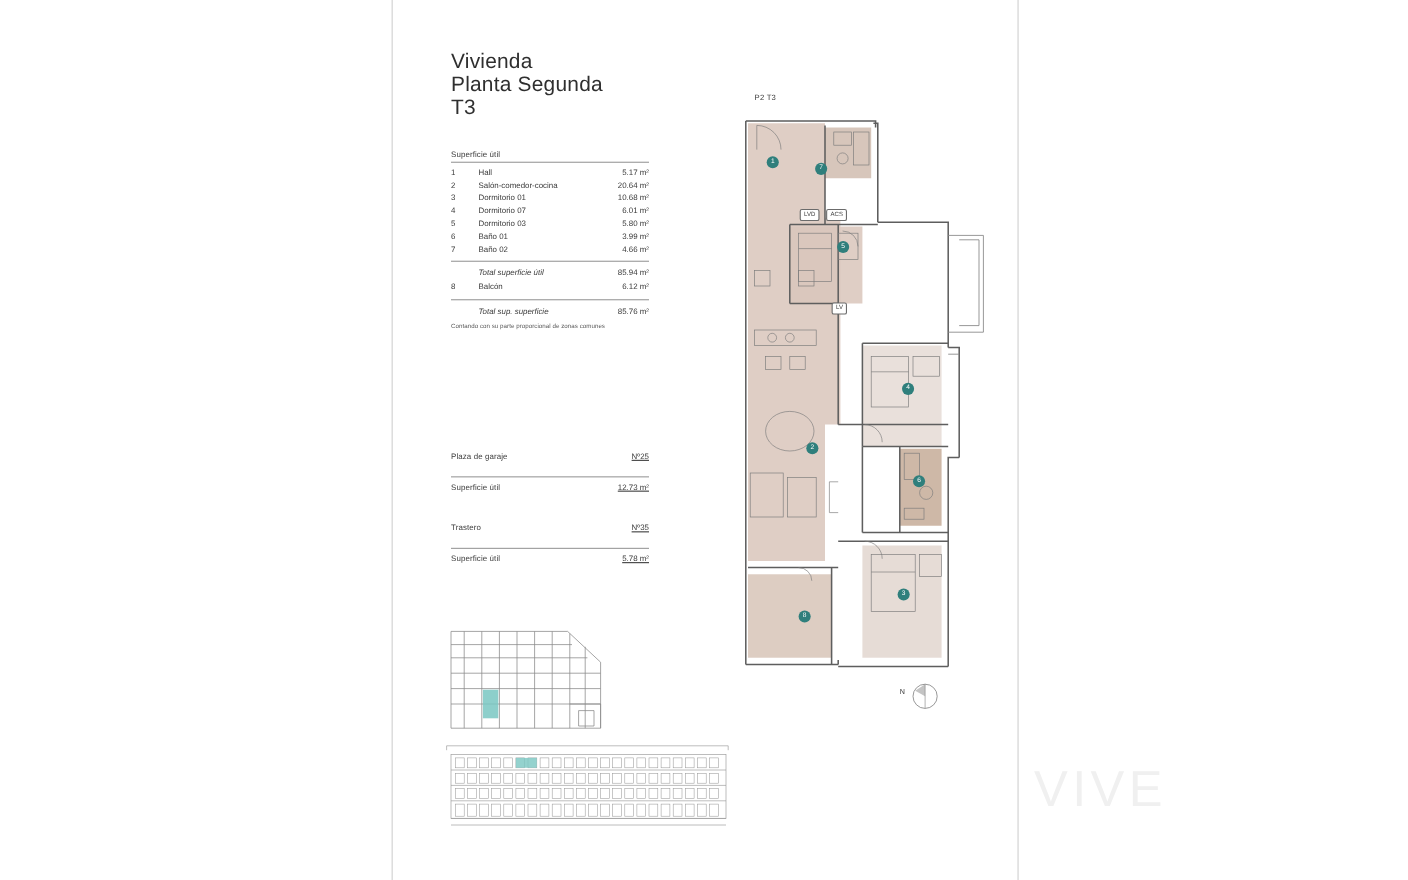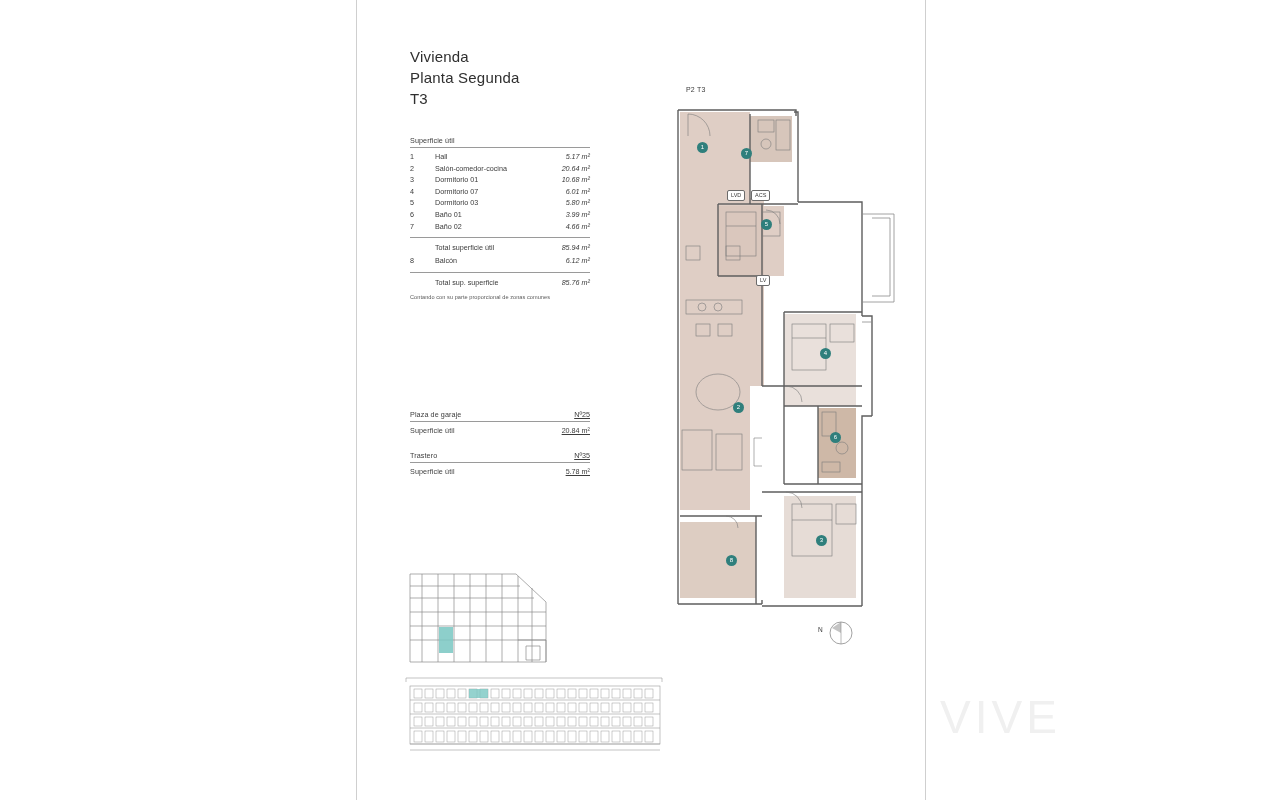--- a/index.html
+++ b/index.html
@@ -33,21 +33,21 @@
     position: absolute;
     left: 925px; top: 0;
     width: 1px; height: 800px;
     background: #cfcfcf;
   }
 
   
   .title {
     position: absolute;
     left: 410px; top: 46px;
-    font-size: 15px;
+    font-size: 19px;
     line-height: 21px;
     font-weight: 400;
     color: #2f2f2f;
     letter-spacing: 0.2px;
   }
   .title div { white-space: nowrap; }
 
   
   .table-block {
     position: absolute;
@@ -73,47 +73,46 @@
     flex: 0 0 13px;
     color: #3a3a3a;
   }
   .row .lbl {
     flex: 1 1 auto;
     padding-left: 12px;
   }
   .row .val {
     text-align: right;
     white-space: nowrap;
-    font-style: italic;
   }
   .sep {
     border-top: 0.7px solid #9a9a9a;
     margin: 4px 0 5px 0;
   }
-  .row.total .lbl { flex: 1 1 auto; }
+  .row.total .lbl { flex: 1 1 auto; font-style: italic; }
   .row.total { height: 13px; }
   .note {
     font-size: 5.6px;
     color: #5a5a5a;
     margin-top: 3px;
     letter-spacing: 0.05px;
   }
 
   
   .extra-block {
     position: absolute;
     left: 410px; top: 410px;
     width: 180px;
     font-size: 7.2px;
   }
   .extra-row {
     display: flex;
     justify-content: space-between;
     align-items: flex-start;
-    padding-bottom: 2px;
+    padding-bottom: 14px;
     border-bottom: 0.7px solid #9a9a9a;
     margin-bottom: 4px;
   }
   .extra-row.plain {
     border-bottom: none;
     margin-bottom: 14px;
   }
   .extra-row .k { letter-spacing: 0.1px; }
   .extra-row .v { font-weight: 400; text-decoration: underline; }
 
@@ -276,21 +275,21 @@
     <div class="note">Contando con su parte proporcional de zonas comunes</div>
   </div>
 
   <div class="extra-block">
     <div class="extra-row">
       <span class="k">Plaza de garaje</span>
       <span class="v">Nº25</span>
     </div>
     <div class="extra-row plain">
       <span class="k">Superficie útil</span>
-      <span class="v">20.84 m²</span>
+      <span class="v">12.73 m²</span>
     </div>
     <div class="extra-row">
       <span class="k">Trastero</span>
       <span class="v">Nº35</span>
     </div>
     <div class="extra-row plain">
       <span class="k">Superficie útil</span>
       <span class="v">5.78 m²</span>
     </div>
   </div>

